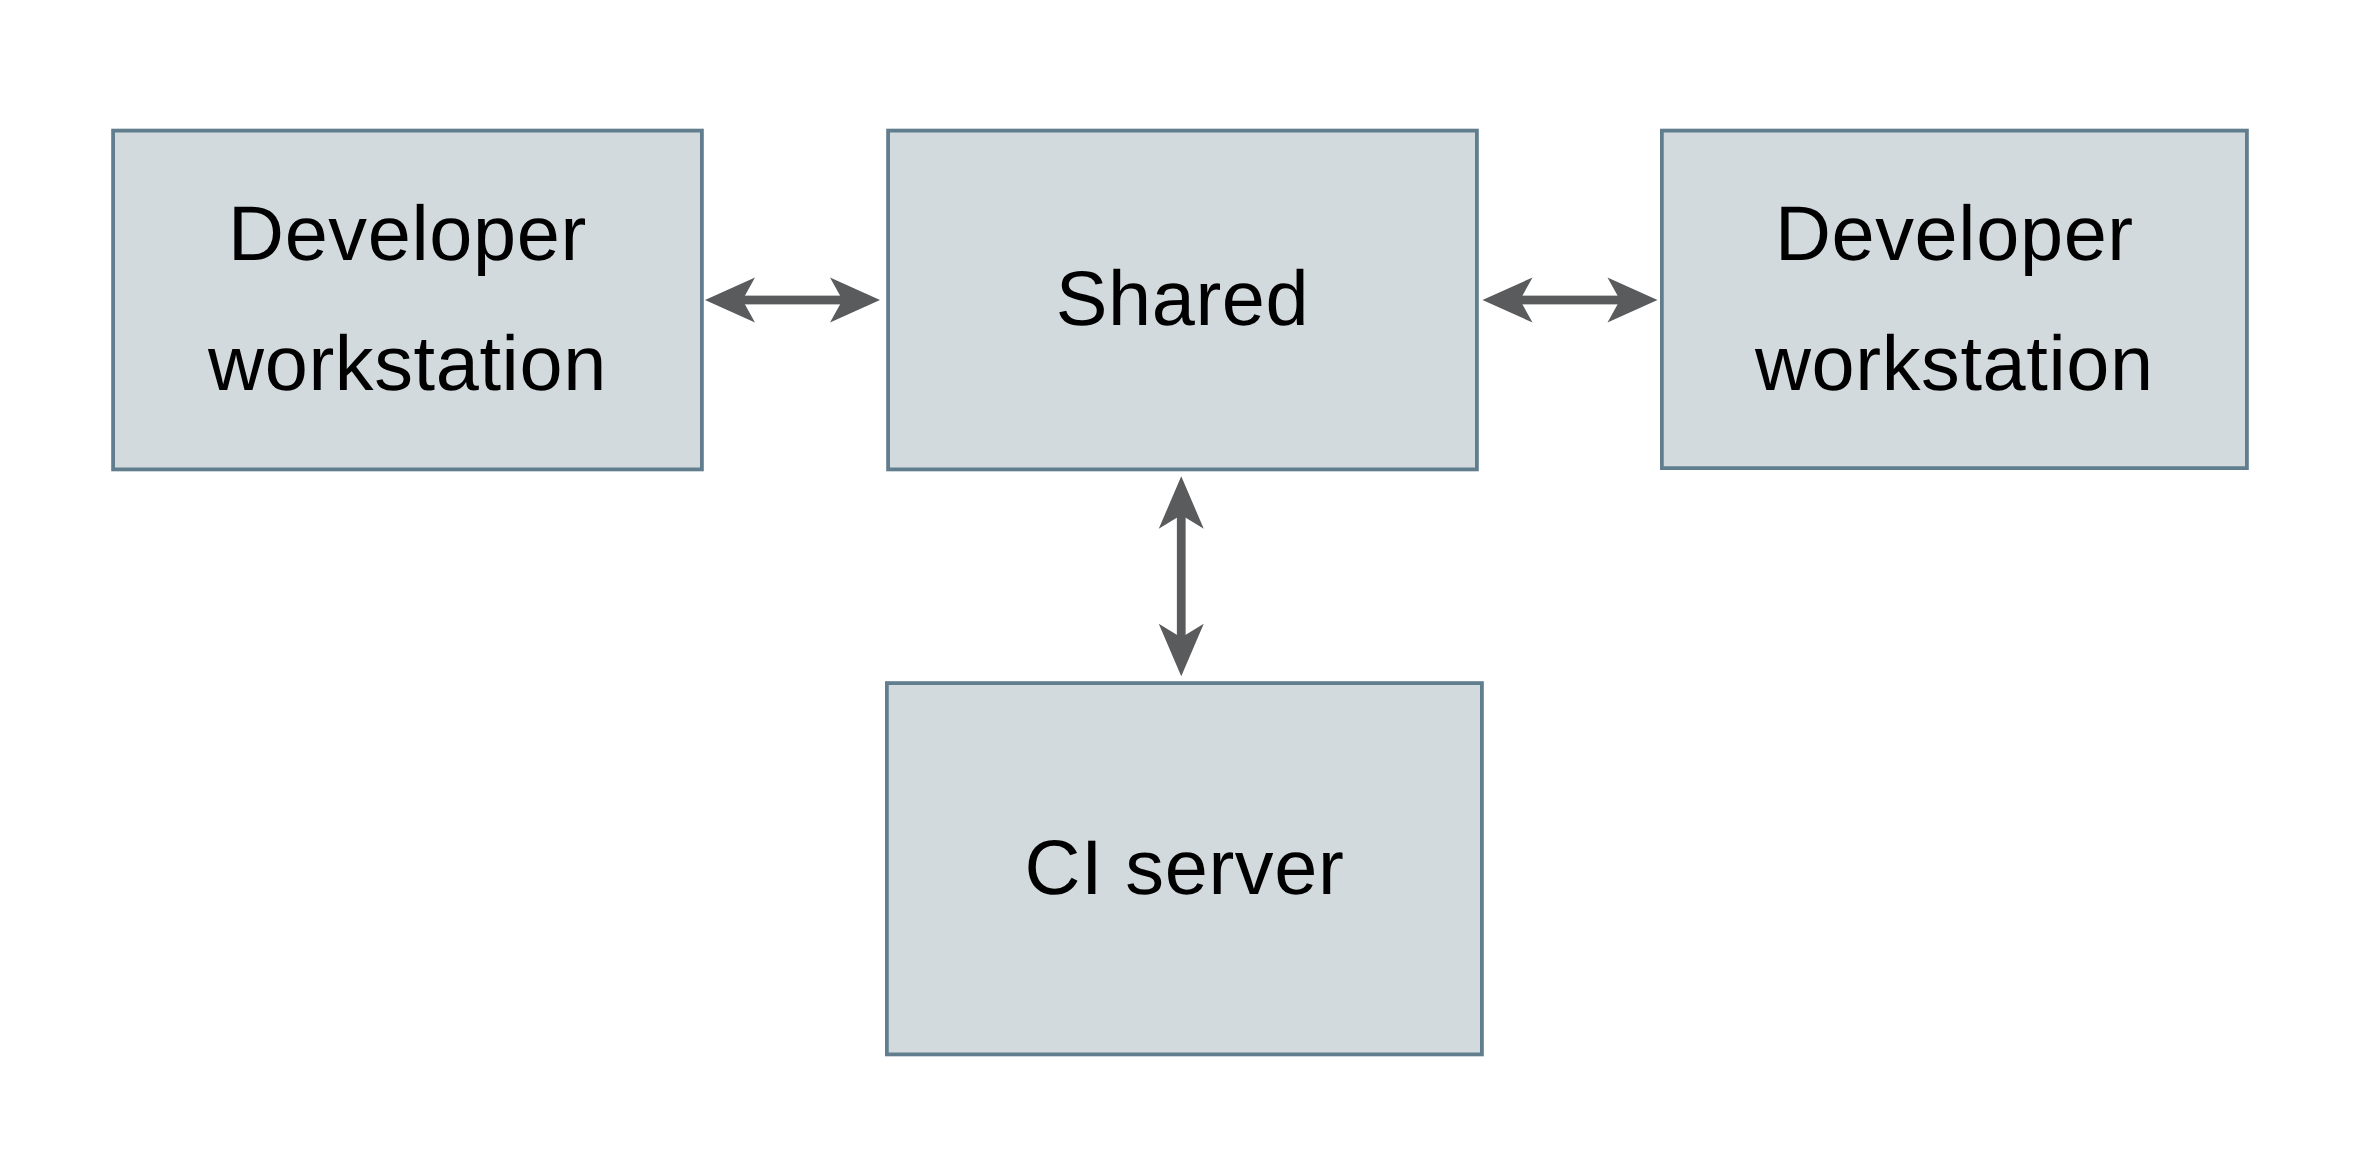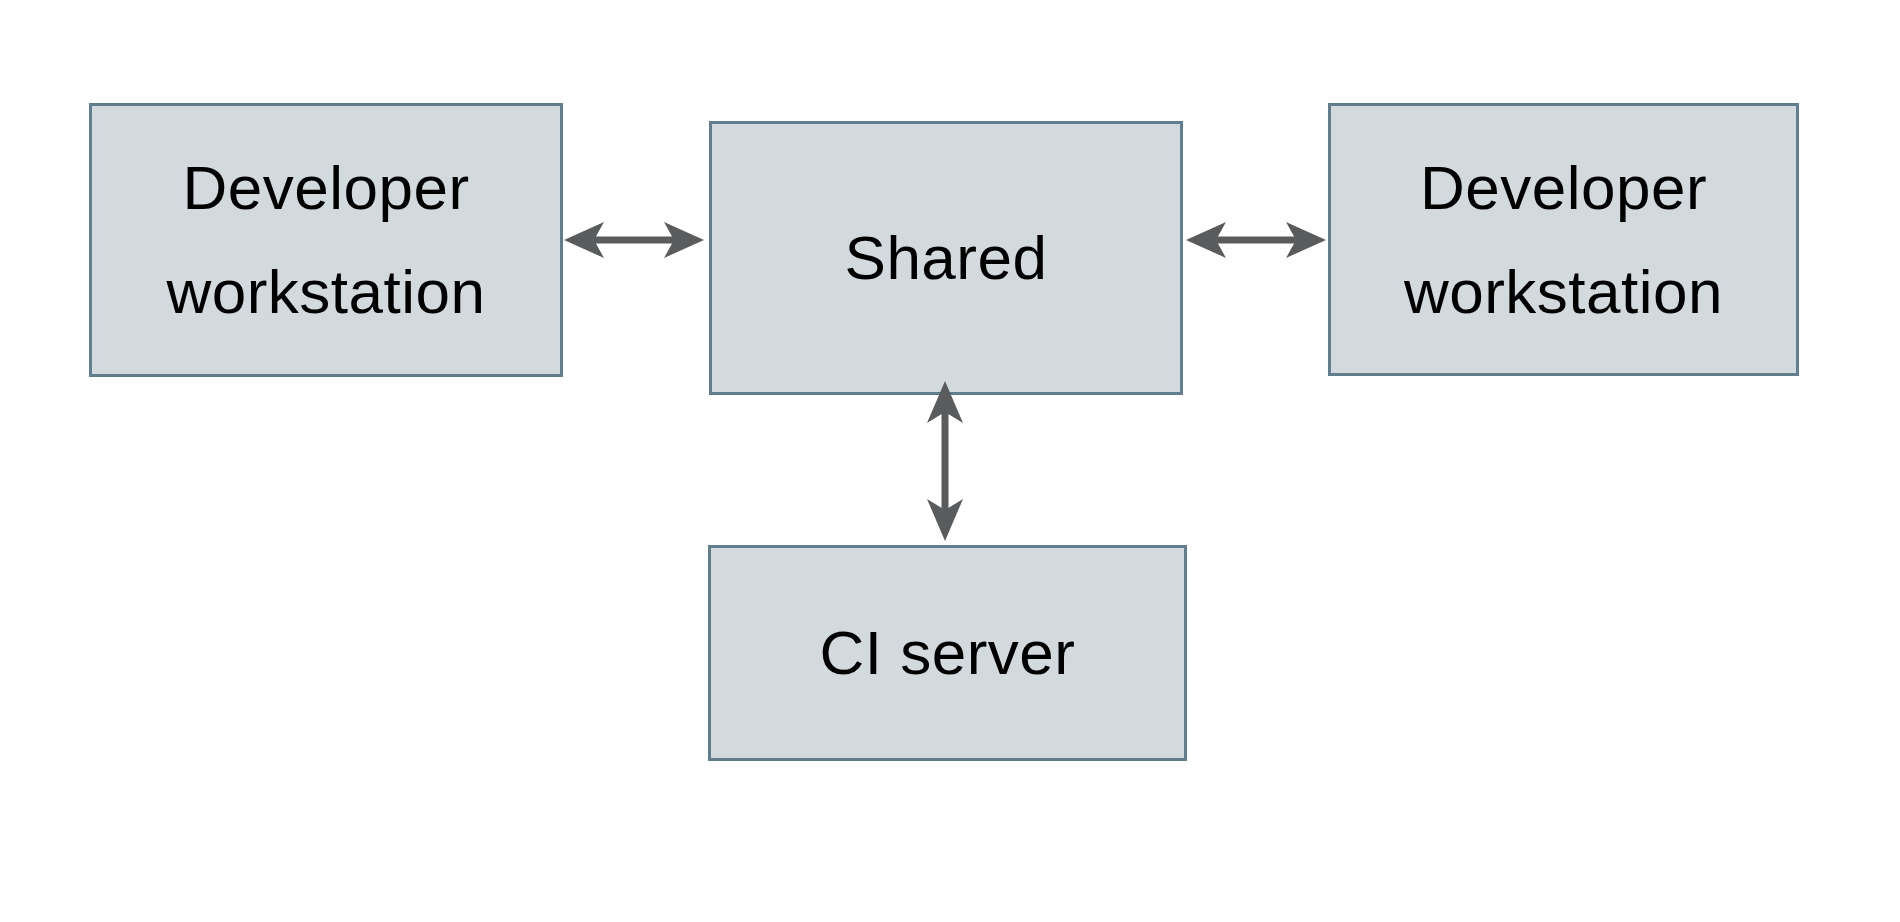--- a/index.html
+++ b/index.html
@@ -31,23 +31,23 @@
     justify-content: center;
     text-align: center;
     color: var(--text);
     font-size: 62px;
     line-height: 76px;
     letter-spacing: 0.5px;
     gap: 28px;
   }
   .node span { display: block; white-space: nowrap; }
   #node-dev-left   { left:  89px; top: 103px; width: 474px; height: 274px; }
-  #node-shared     { left: 709px; top: 121px; width: 474px; height: 274px; }
+  #node-shared     { left: 709px; top: 103px; width: 474px; height: 274px; }
   #node-dev-right  { left: 1328px; top: 103px; width: 471px; height: 273px; }
-  #node-ci-server  { left: 708px; top: 545px; width: 479px; height: 216px; }
+  #node-ci-server  { left: 708px; top: 545px; width: 479px; height: 300px; }
   .edge { position: absolute; color: var(--arrow); }
   #edge-left      { left: 562px;  top: 218px; width: 144px; height: 44px; }
   #edge-right     { left: 1184px; top: 218px; width: 144px; height: 44px; }
   #edge-vertical  { left: 923px;  top: 379px; width: 44px;  height: 164px; }
   .edge svg { display: block; width: 100%; height: 100%; }
 </style>
 </head>
 <body>
 
 <div class="canvas">

